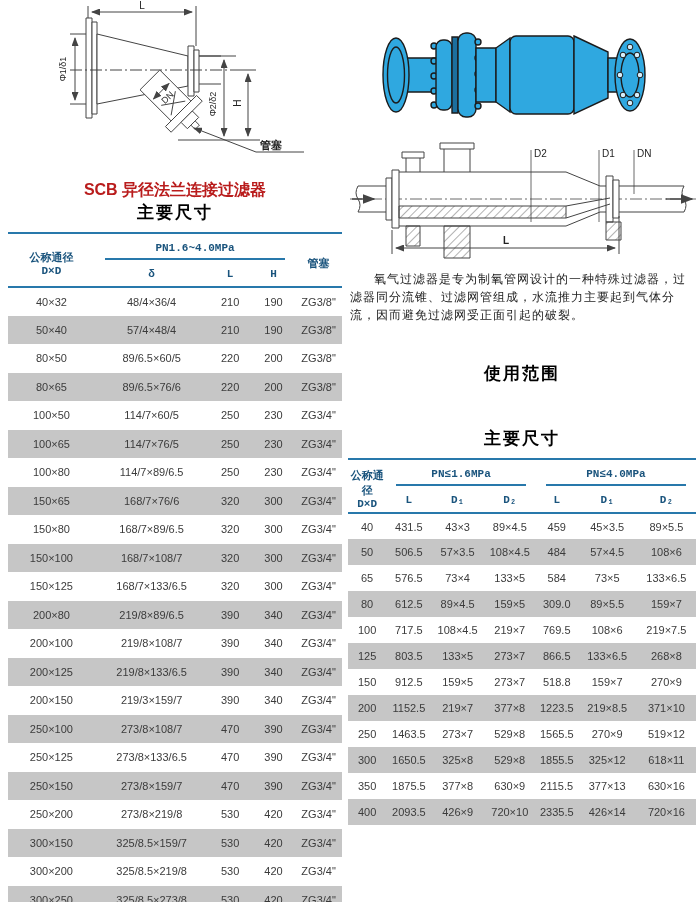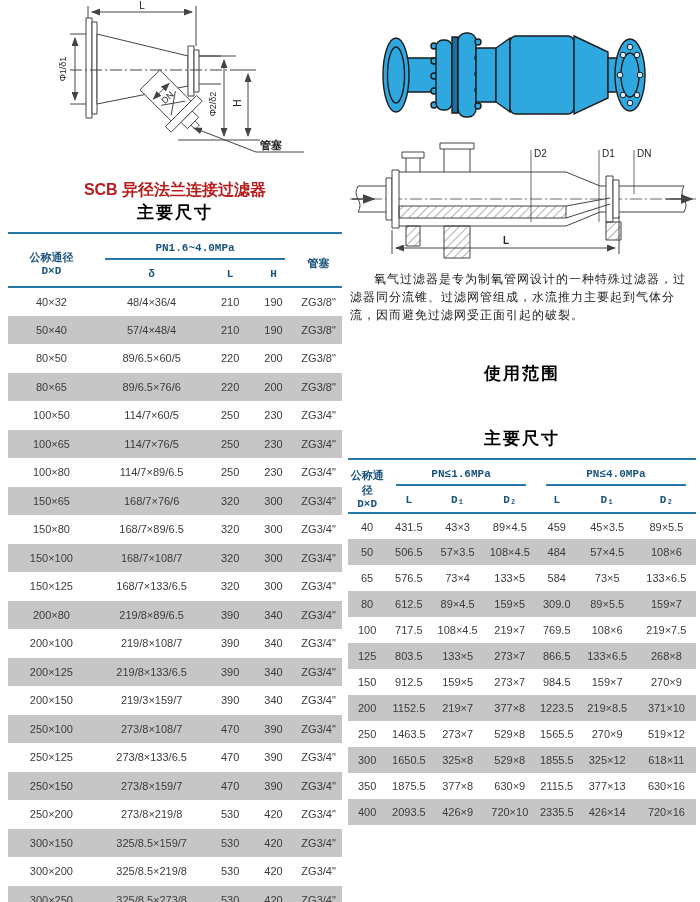--- a/index.html
+++ b/index.html
@@ -481,21 +481,21 @@
           <td>273×7</td>
           <td>866.5</td>
           <td>133×6.5</td>
           <td>268×8</td>
         </tr>
         <tr>
           <td>150</td>
           <td>912.5</td>
           <td>159×5</td>
           <td>273×7</td>
-          <td>984.5</td>
+          <td>518.8</td>
           <td>159×7</td>
           <td>270×9</td>
         </tr>
         <tr class="shaded">
           <td>200</td>
           <td>1152.5</td>
           <td>219×7</td>
           <td>377×8</td>
           <td>1223.5</td>
           <td>219×8.5</td>

